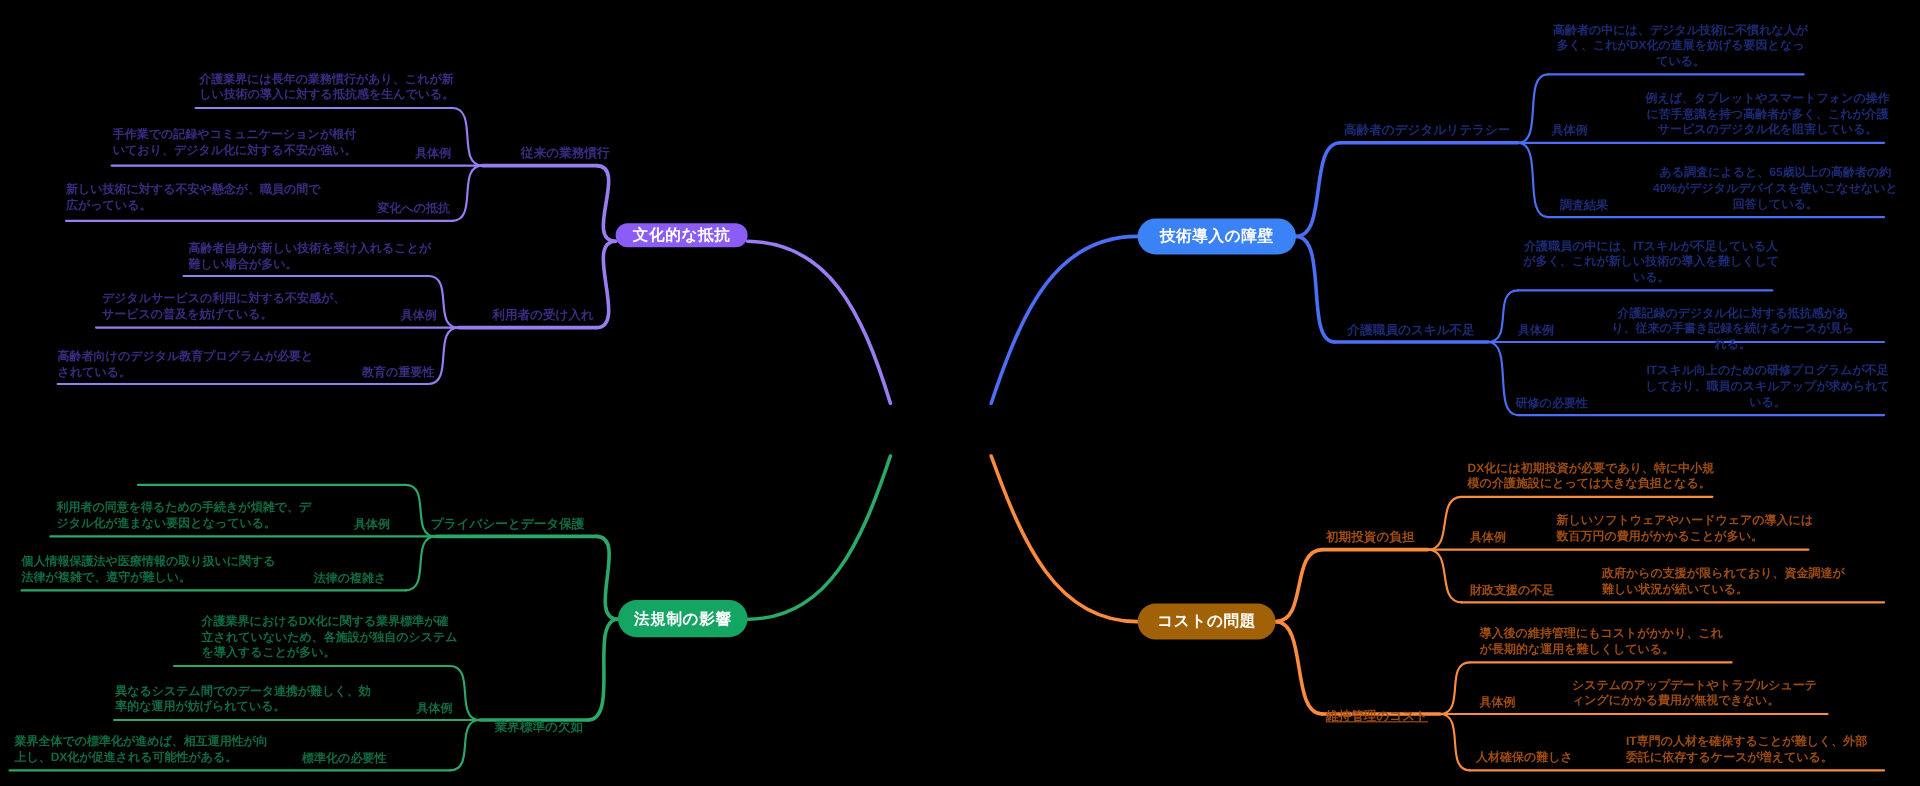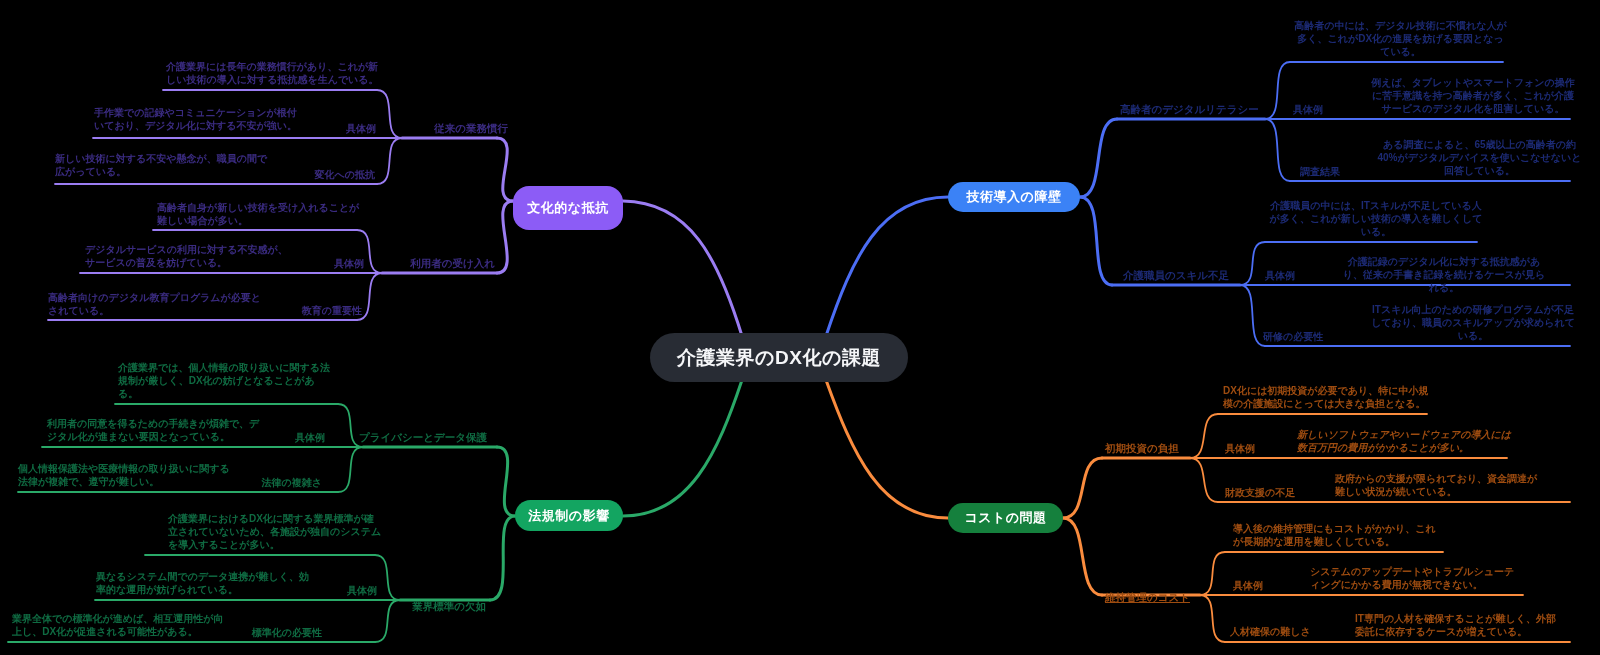--- a/index.html
+++ b/index.html
@@ -16,21 +16,21 @@
     position:absolute;left:650px;top:333px;width:258px;height:49px;
     background:#282c34;border-radius:25px;display:flex;align-items:center;justify-content:center;
     color:#f5f6f8;font-size:19px;font-weight:700;letter-spacing:.5px;
   }
   .leaf{position:absolute;font-size:10px;line-height:13px;font-weight:600;}
   .tag{position:absolute;font-size:10px;line-height:13px;font-weight:700;white-space:nowrap;}
   .sublabel{position:absolute;font-size:10.5px;line-height:13px;font-weight:700;white-space:nowrap;}
   .ar{text-align:right;}
   
   .t-purple{color:#3a2b80;} .t-blue{color:#1c2a74;text-align:center;} .t-green{color:#0f6b42;} .t-orange{color:#9e4c10;}
-  .bg-purple{background:#8c5cf6;} .bg-blue{background:#3b82f6;} .bg-green{background:#13a561;} .bg-orange{background:#15803d;}
+  .bg-purple{background:#8c5cf6;} .bg-blue{background:#3b82f6;} .bg-green{background:#13a561;} .bg-orange{background:#a16207;}
 </style>
 </head>
 <body>
 
 <div id="canvas">
 
   <svg id="wires" width="1600" height="655" viewBox="0 0 1600 655">
 
     <g fill="none" stroke-linecap="round">
       <path d="M 742,336 C 718,258 690,202 623,201" stroke="#9b7df2" stroke-width="3"></path>
@@ -101,23 +101,22 @@
       <path d="M 1190,458 C 1212,458 1196,502 1218,502" stroke-width="1.8"></path>
       <path d="M 1218,502 L 1570,502" stroke-width="1.8"></path>
       <path d="M 1200,595 C 1222,595 1203,552 1225,552" stroke-width="1.8"></path>
       <path d="M 1225,552 L 1443,552" stroke-width="1.8"></path>
       <path d="M 1200,595 L 1523,595" stroke-width="1.8"></path>
       <path d="M 1200,595 C 1222,595 1203,642 1225,642" stroke-width="1.8"></path>
       <path d="M 1225,642 L 1570,642" stroke-width="1.8"></path>
     </g>
   </svg>
 
-  <div class="center-node">介護業界のDX化の課題</div>
 
-  <div class="node-box bg-purple" style="left:513px;top:186px;width:110px;height:44px;">文化的な抵抗</div>
+  <div class="node-box bg-purple" style="left:513px;top:186px;width:110px;height:20px;">文化的な抵抗</div>
 
   <div class="sublabel t-purple ar" style="left:398px;top:122px;width:110px;">従来の業務慣行</div>
   <div class="leaf t-purple" style="left:166px;top:60px;width:215px;">介護業界には長年の業務慣行があり、これが新しい技術の導入に対する抵抗感を生んでいる。</div>
   <div class="tag t-purple ar" style="left:330px;top:122px;width:46px;">具体例</div>
   <div class="leaf t-purple" style="left:94px;top:106px;width:212px;">手作業での記録やコミュニケーションが根付いており、デジタル化に対する不安が強い。</div>
   <div class="tag t-purple ar" style="left:280px;top:168px;width:95px;">変化への抵抗</div>
   <div class="leaf t-purple" style="left:55px;top:152px;width:215px;">新しい技術に対する不安や懸念が、職員の間で広がっている。</div>
 
   <div class="sublabel t-purple ar" style="left:385px;top:257px;width:110px;">利用者の受け入れ</div>
   <div class="leaf t-purple" style="left:157px;top:201px;width:212px;">高齢者自身が新しい技術を受け入れることが難しい場合が多い。</div>
@@ -138,39 +137,38 @@
   <div class="sublabel t-blue" style="left:1123px;top:269px;">介護職員のスキル不足</div>
   <div class="leaf t-blue" style="left:1267px;top:199px;width:218px;">介護職員の中には、ITスキルが不足している人が多く、これが新しい技術の導入を難しくしている。</div>
   <div class="tag t-blue" style="left:1265px;top:269px;">具体例</div>
   <div class="leaf t-blue" style="left:1338px;top:255px;width:212px;">介護記録のデジタル化に対する抵抗感があり、従来の手書き記録を続けるケースが見られる。</div>
   <div class="tag t-blue" style="left:1263px;top:330px;">研修の必要性</div>
   <div class="leaf t-blue" style="left:1368px;top:303px;width:210px;">ITスキル向上のための研修プログラムが不足しており、職員のスキルアップが求められている。</div>
 
   <div class="node-box bg-green" style="left:515px;top:500px;width:108px;height:31px;">法規制の影響</div>
 
   <div class="sublabel t-green ar" style="left:347px;top:431px;width:140px;">プライバシーとデータ保護</div>
-  <div class="leaf t-green" style="left:118px;top:361px;width:215px;">介護業界では、個人情報の取り扱いに関する法規制が厳しく、DX化の妨げとなることがある。</div>
   <div class="tag t-green ar" style="left:279px;top:431px;width:46px;">具体例</div>
   <div class="leaf t-green" style="left:47px;top:417px;width:215px;">利用者の同意を得るための手続きが煩雑で、デジタル化が進まない要因となっている。</div>
   <div class="tag t-green ar" style="left:227px;top:476px;width:95px;">法律の複雑さ</div>
   <div class="leaf t-green" style="left:18px;top:462px;width:215px;">個人情報保護法や医療情報の取り扱いに関する法律が複雑で、遵守が難しい。</div>
 
   <div class="sublabel t-green ar" style="left:376px;top:584px;width:110px;margin-top:16px;">業界標準の欠如</div>
   <div class="leaf t-green" style="left:168px;top:512px;width:215px;">介護業界におけるDX化に関する業界標準が確立されていないため、各施設が独自のシステムを導入することが多い。</div>
   <div class="tag t-green ar" style="left:330px;top:584px;width:47px;">具体例</div>
   <div class="leaf t-green" style="left:96px;top:570px;width:215px;">異なるシステム間でのデータ連携が難しく、効率的な運用が妨げられている。</div>
   <div class="tag t-green ar" style="left:225px;top:626px;width:97px;">標準化の必要性</div>
   <div class="leaf t-green" style="left:12px;top:612px;width:215px;">業界全体での標準化が進めば、相互運用性が向上し、DX化が促進される可能性がある。</div>
 
   <div class="node-box bg-orange" style="left:948px;top:503px;width:115px;height:30px;">コストの問題</div>
 
   <div class="sublabel t-orange" style="left:1105px;top:442px;">初期投資の負担</div>
   <div class="leaf t-orange" style="left:1223px;top:384px;width:212px;">DX化には初期投資が必要であり、特に中小規模の介護施設にとっては大きな負担となる。</div>
   <div class="tag t-orange" style="left:1225px;top:442px;">具体例</div>
-  <div class="leaf t-orange" style="left:1297px;top:428px;width:215px;font-style:italic;">新しいソフトウェアやハードウェアの導入には数百万円の費用がかかることが多い。</div>
+  <div class="leaf t-orange" style="left:1297px;top:428px;width:215px;">新しいソフトウェアやハードウェアの導入には数百万円の費用がかかることが多い。</div>
   <div class="tag t-orange" style="left:1225px;top:486px;">財政支援の不足</div>
   <div class="leaf t-orange" style="left:1335px;top:472px;width:212px;">政府からの支援が限られており、資金調達が難しい状況が続いている。</div>
 
   <div class="sublabel t-orange" style="left:1105px;top:591px;text-decoration:underline;">維持管理のコスト</div>
   <div class="leaf t-orange" style="left:1233px;top:522px;width:212px;">導入後の維持管理にもコストがかかり、これが長期的な運用を難しくしている。</div>
   <div class="tag t-orange" style="left:1233px;top:579px;">具体例</div>
   <div class="leaf t-orange" style="left:1310px;top:565px;width:210px;">システムのアップデートやトラブルシューティングにかかる費用が無視できない。</div>
   <div class="tag t-orange" style="left:1230px;top:625px;">人材確保の難しさ</div>
   <div class="leaf t-orange" style="left:1355px;top:612px;width:210px;">IT専門の人材を確保することが難しく、外部委託に依存するケースが増えている。</div>
 

